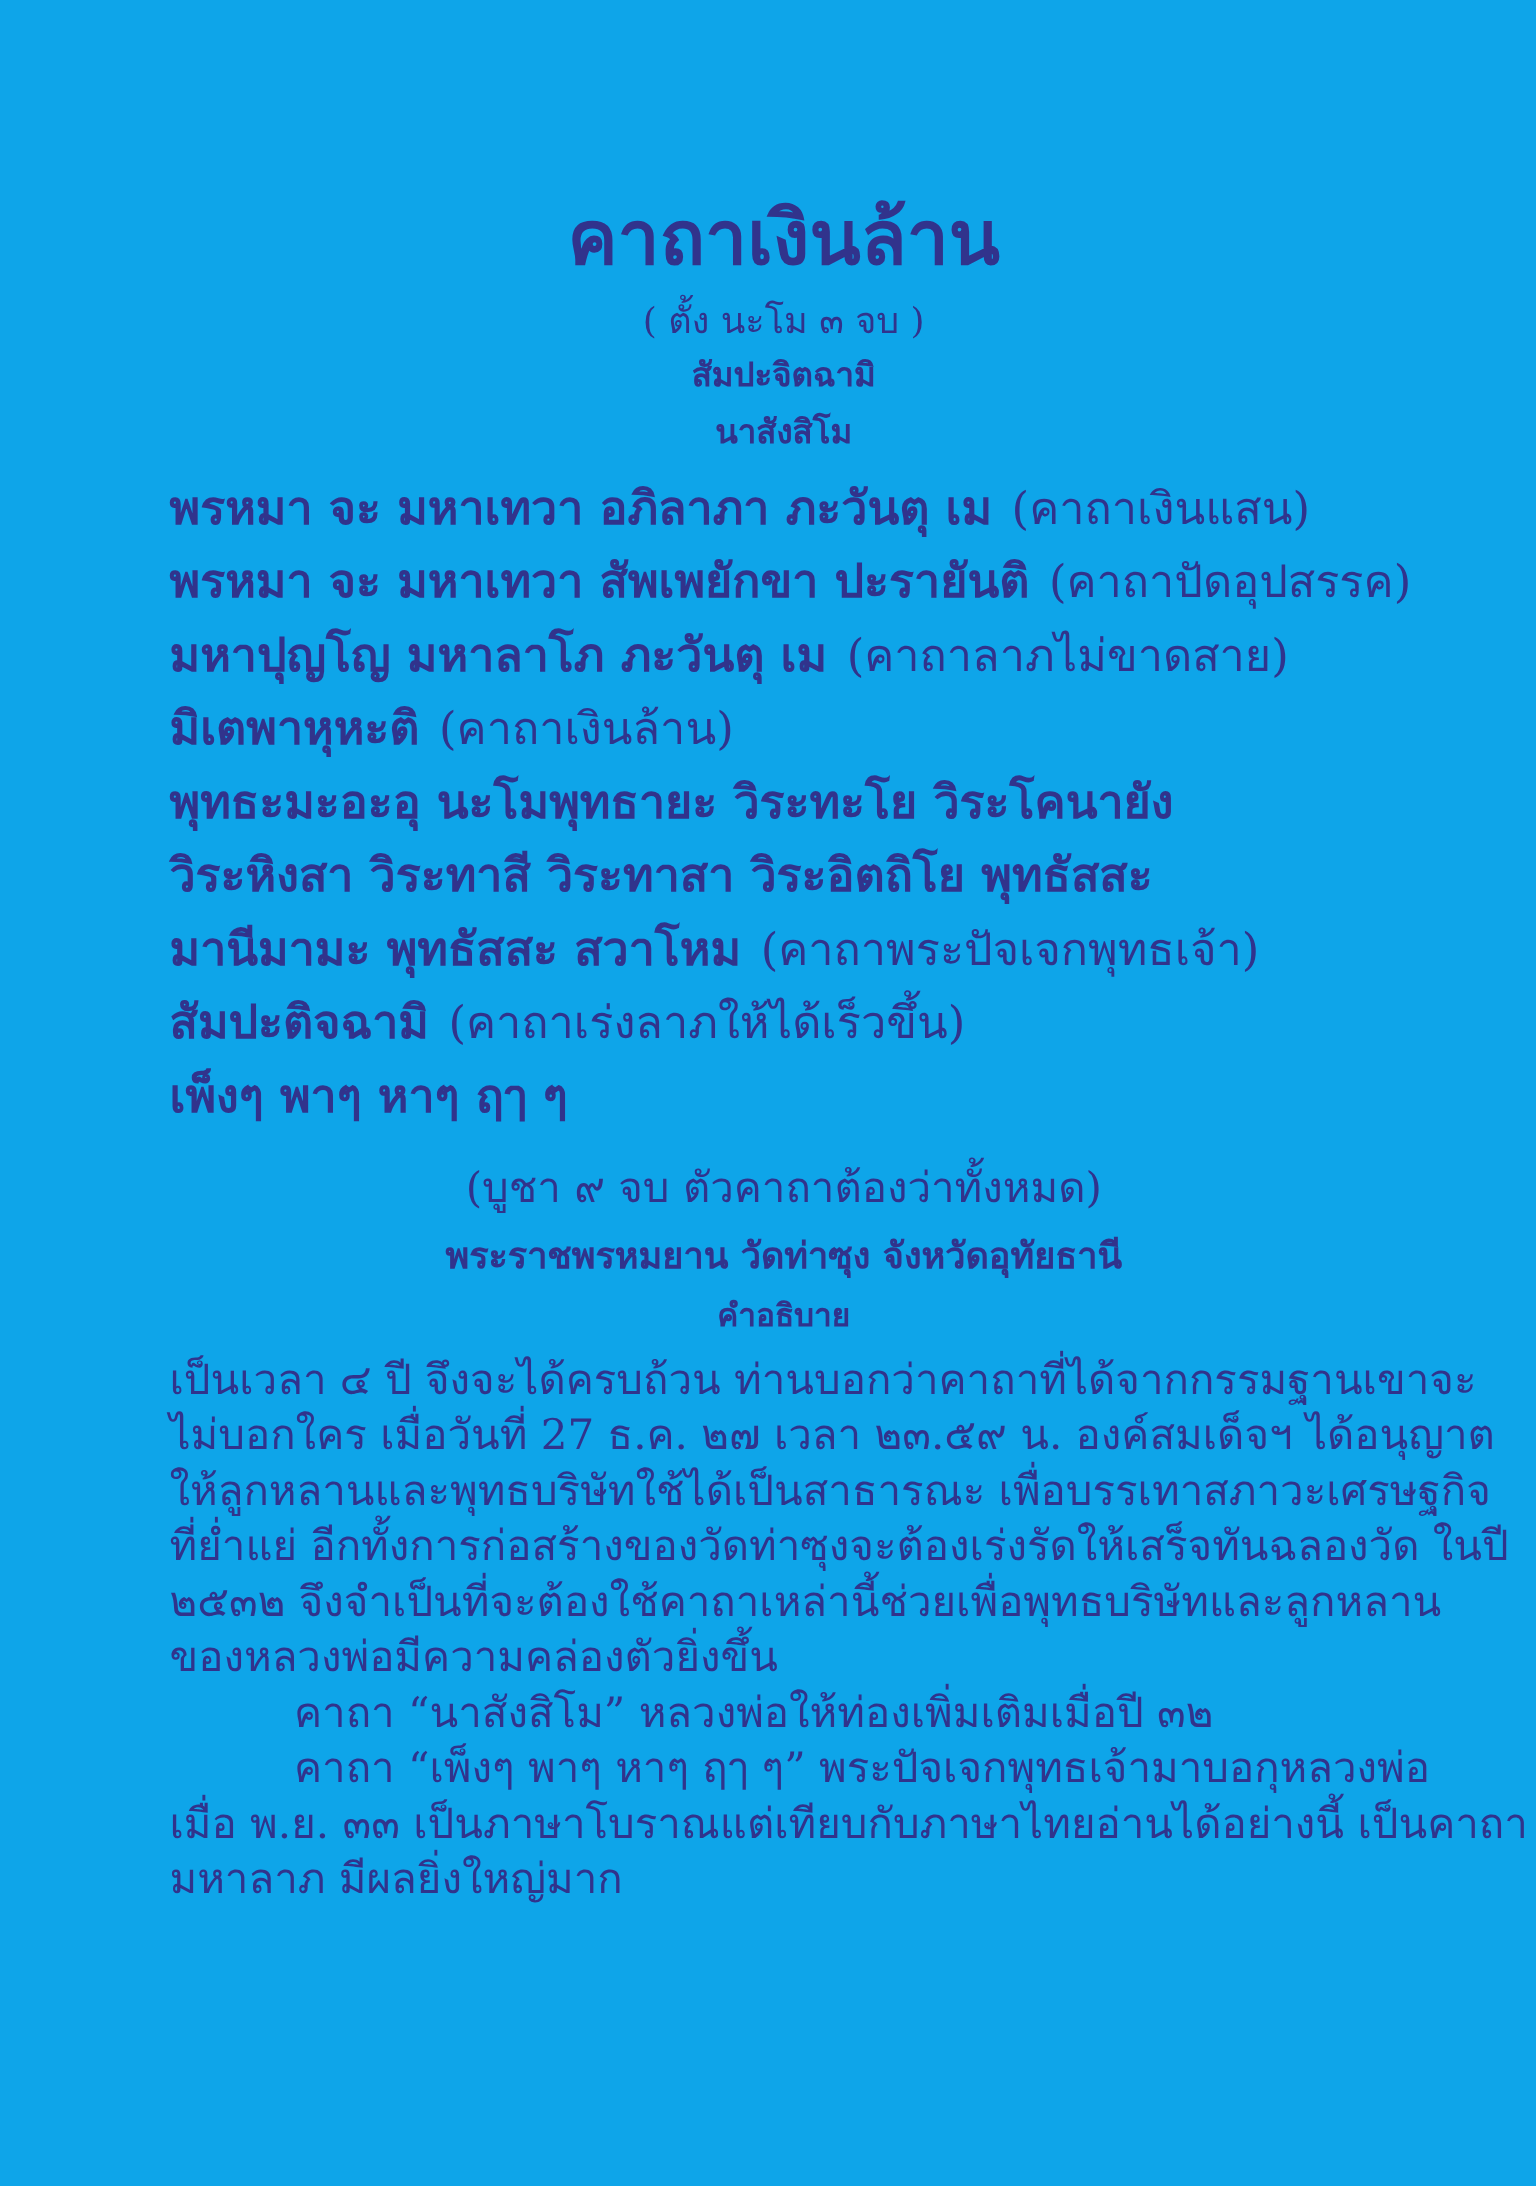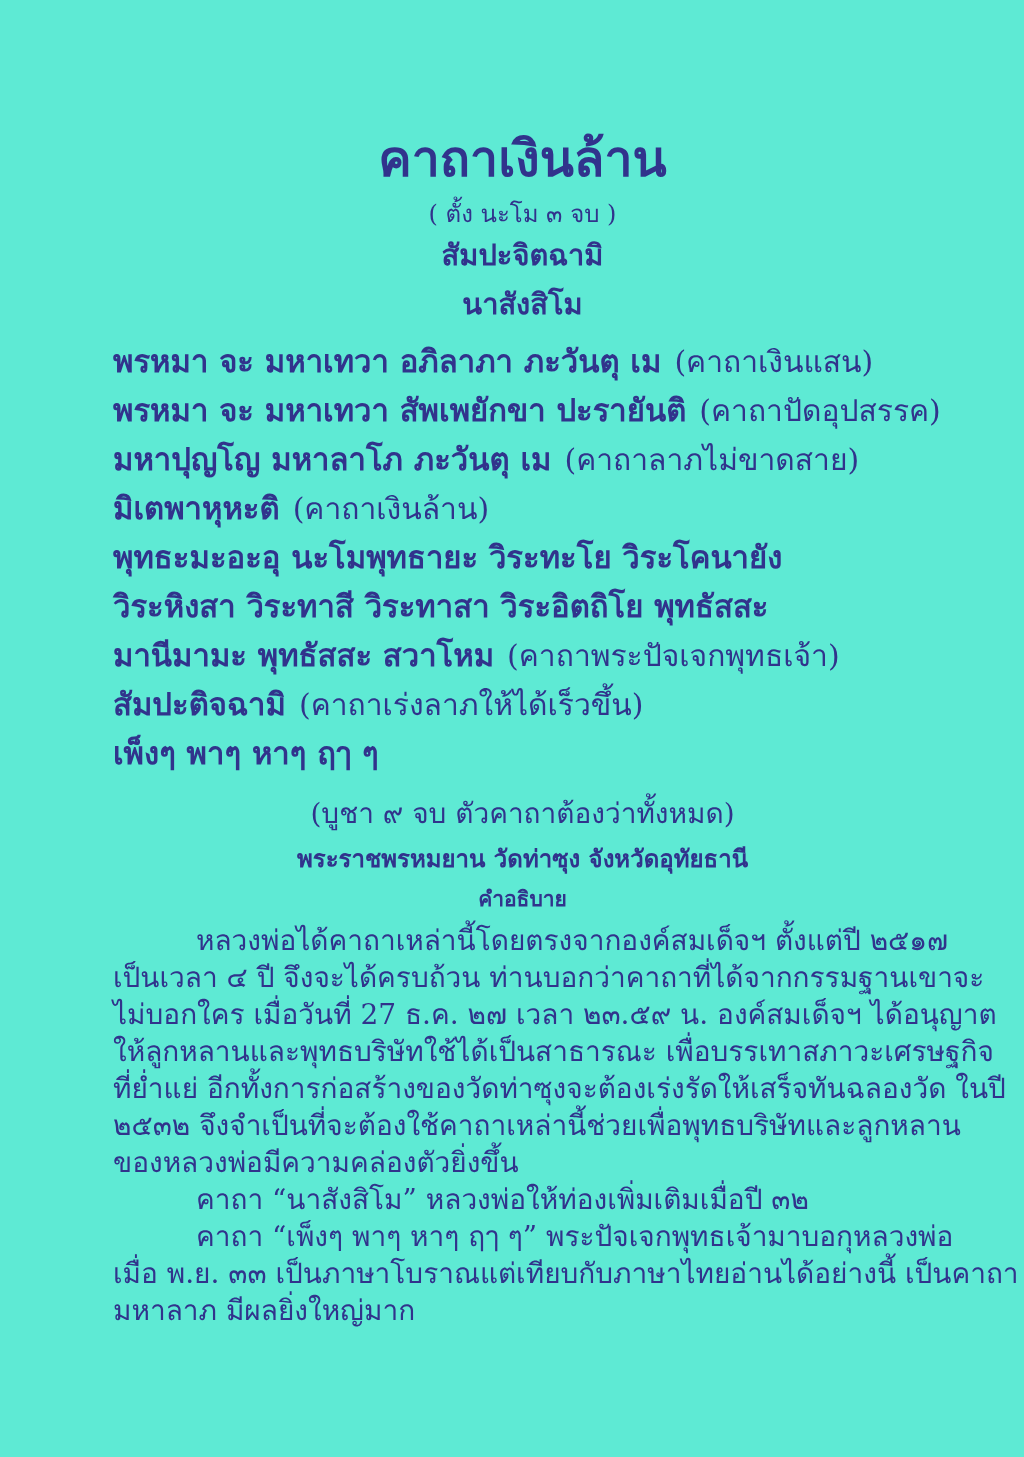--- a/index.html
+++ b/index.html
@@ -4,42 +4,42 @@
 <style>
   html, body {
     margin: 0;
     padding: 0;
     background: #ffffff;
   }
   .page {
     position: relative;
     width: 1024px;
     height: 1457px;
-    background: #5eead4;
+    background: #0ea5e9;
     color: #31338c;
     font-family: "DejaVu Serif", "Liberation Serif", serif;
     overflow: hidden;
   }
   .doc {
     padding: 128px 92px 0 113px;
   }
   .center { text-align: center; }
 
   .title {
     font-size: 50px;
     font-weight: bold;
     line-height: 1.25;
   }
   .subtitle {
     font-size: 24px;
     line-height: 1.6;
     margin-top: 4px;
   }
   .subhead {
-    font-size: 29px;
+    font-size: 22px;
     font-weight: bold;
     line-height: 1.55;
   }
   .subhead.second { margin-top: 4px; }
 
   .katha-block { margin-top: 10px; }
   .katha-line {
     font-size: 31px;
     font-weight: bold;
     line-height: 48px;
@@ -116,21 +116,20 @@
       <div class="katha-line">
         <span>เพ็งๆ พาๆ หาๆ ฤๅ ๆ</span><span class="note"></span>
       </div>
     </div>
 
     <div class="worship-note center">(บูชา ๙ จบ ตัวคาถาต้องว่าทั้งหมด)</div>
     <div class="author-line center">พระราชพรหมยาน วัดท่าซุง จังหวัดอุทัยธานี</div>
     <div class="explain-heading center">คำอธิบาย</div>
 
     <div class="explanation">
-      <div class="para-line indent">หลวงพ่อได้คาถาเหล่านี้โดยตรงจากองค์สมเด็จฯ ตั้งแต่ปี ๒๕๑๗</div>
       <div class="para-line">เป็นเวลา ๔ ปี  จึงจะได้ครบถ้วน ท่านบอกว่าคาถาที่ได้จากกรรมฐานเขาจะ</div>
       <div class="para-line">ไม่บอกใคร เมื่อวันที่ 27 ธ.ค. ๒๗ เวลา ๒๓.๕๙ น. องค์สมเด็จฯ ได้อนุญาต</div>
       <div class="para-line">ให้ลูกหลานและพุทธบริษัทใช้ได้เป็นสาธารณะ เพื่อบรรเทาสภาวะเศรษฐกิจ</div>
       <div class="para-line">ที่ย่ำแย่ อีกทั้งการก่อสร้างของวัดท่าซุงจะต้องเร่งรัดให้เสร็จทันฉลองวัด ในปี</div>
       <div class="para-line">๒๕๓๒ จึงจำเป็นที่จะต้องใช้คาถาเหล่านี้ช่วยเพื่อพุทธบริษัทและลูกหลาน</div>
       <div class="para-line">ของหลวงพ่อมีความคล่องตัวยิ่งขึ้น</div>
       <div class="para-line indent">คาถา “นาสังสิโม” หลวงพ่อให้ท่องเพิ่มเติมเมื่อปี ๓๒</div>
       <div class="para-line indent">คาถา “เพ็งๆ พาๆ หาๆ ฤๅ ๆ” พระปัจเจกพุทธเจ้ามาบอกุหลวงพ่อ</div>
       <div class="para-line">เมื่อ พ.ย. ๓๓ เป็นภาษาโบราณแต่เทียบกับภาษาไทยอ่านได้อย่างนี้ เป็นคาถา</div>
       <div class="para-line">มหาลาภ มีผลยิ่งใหญ่มาก</div>

